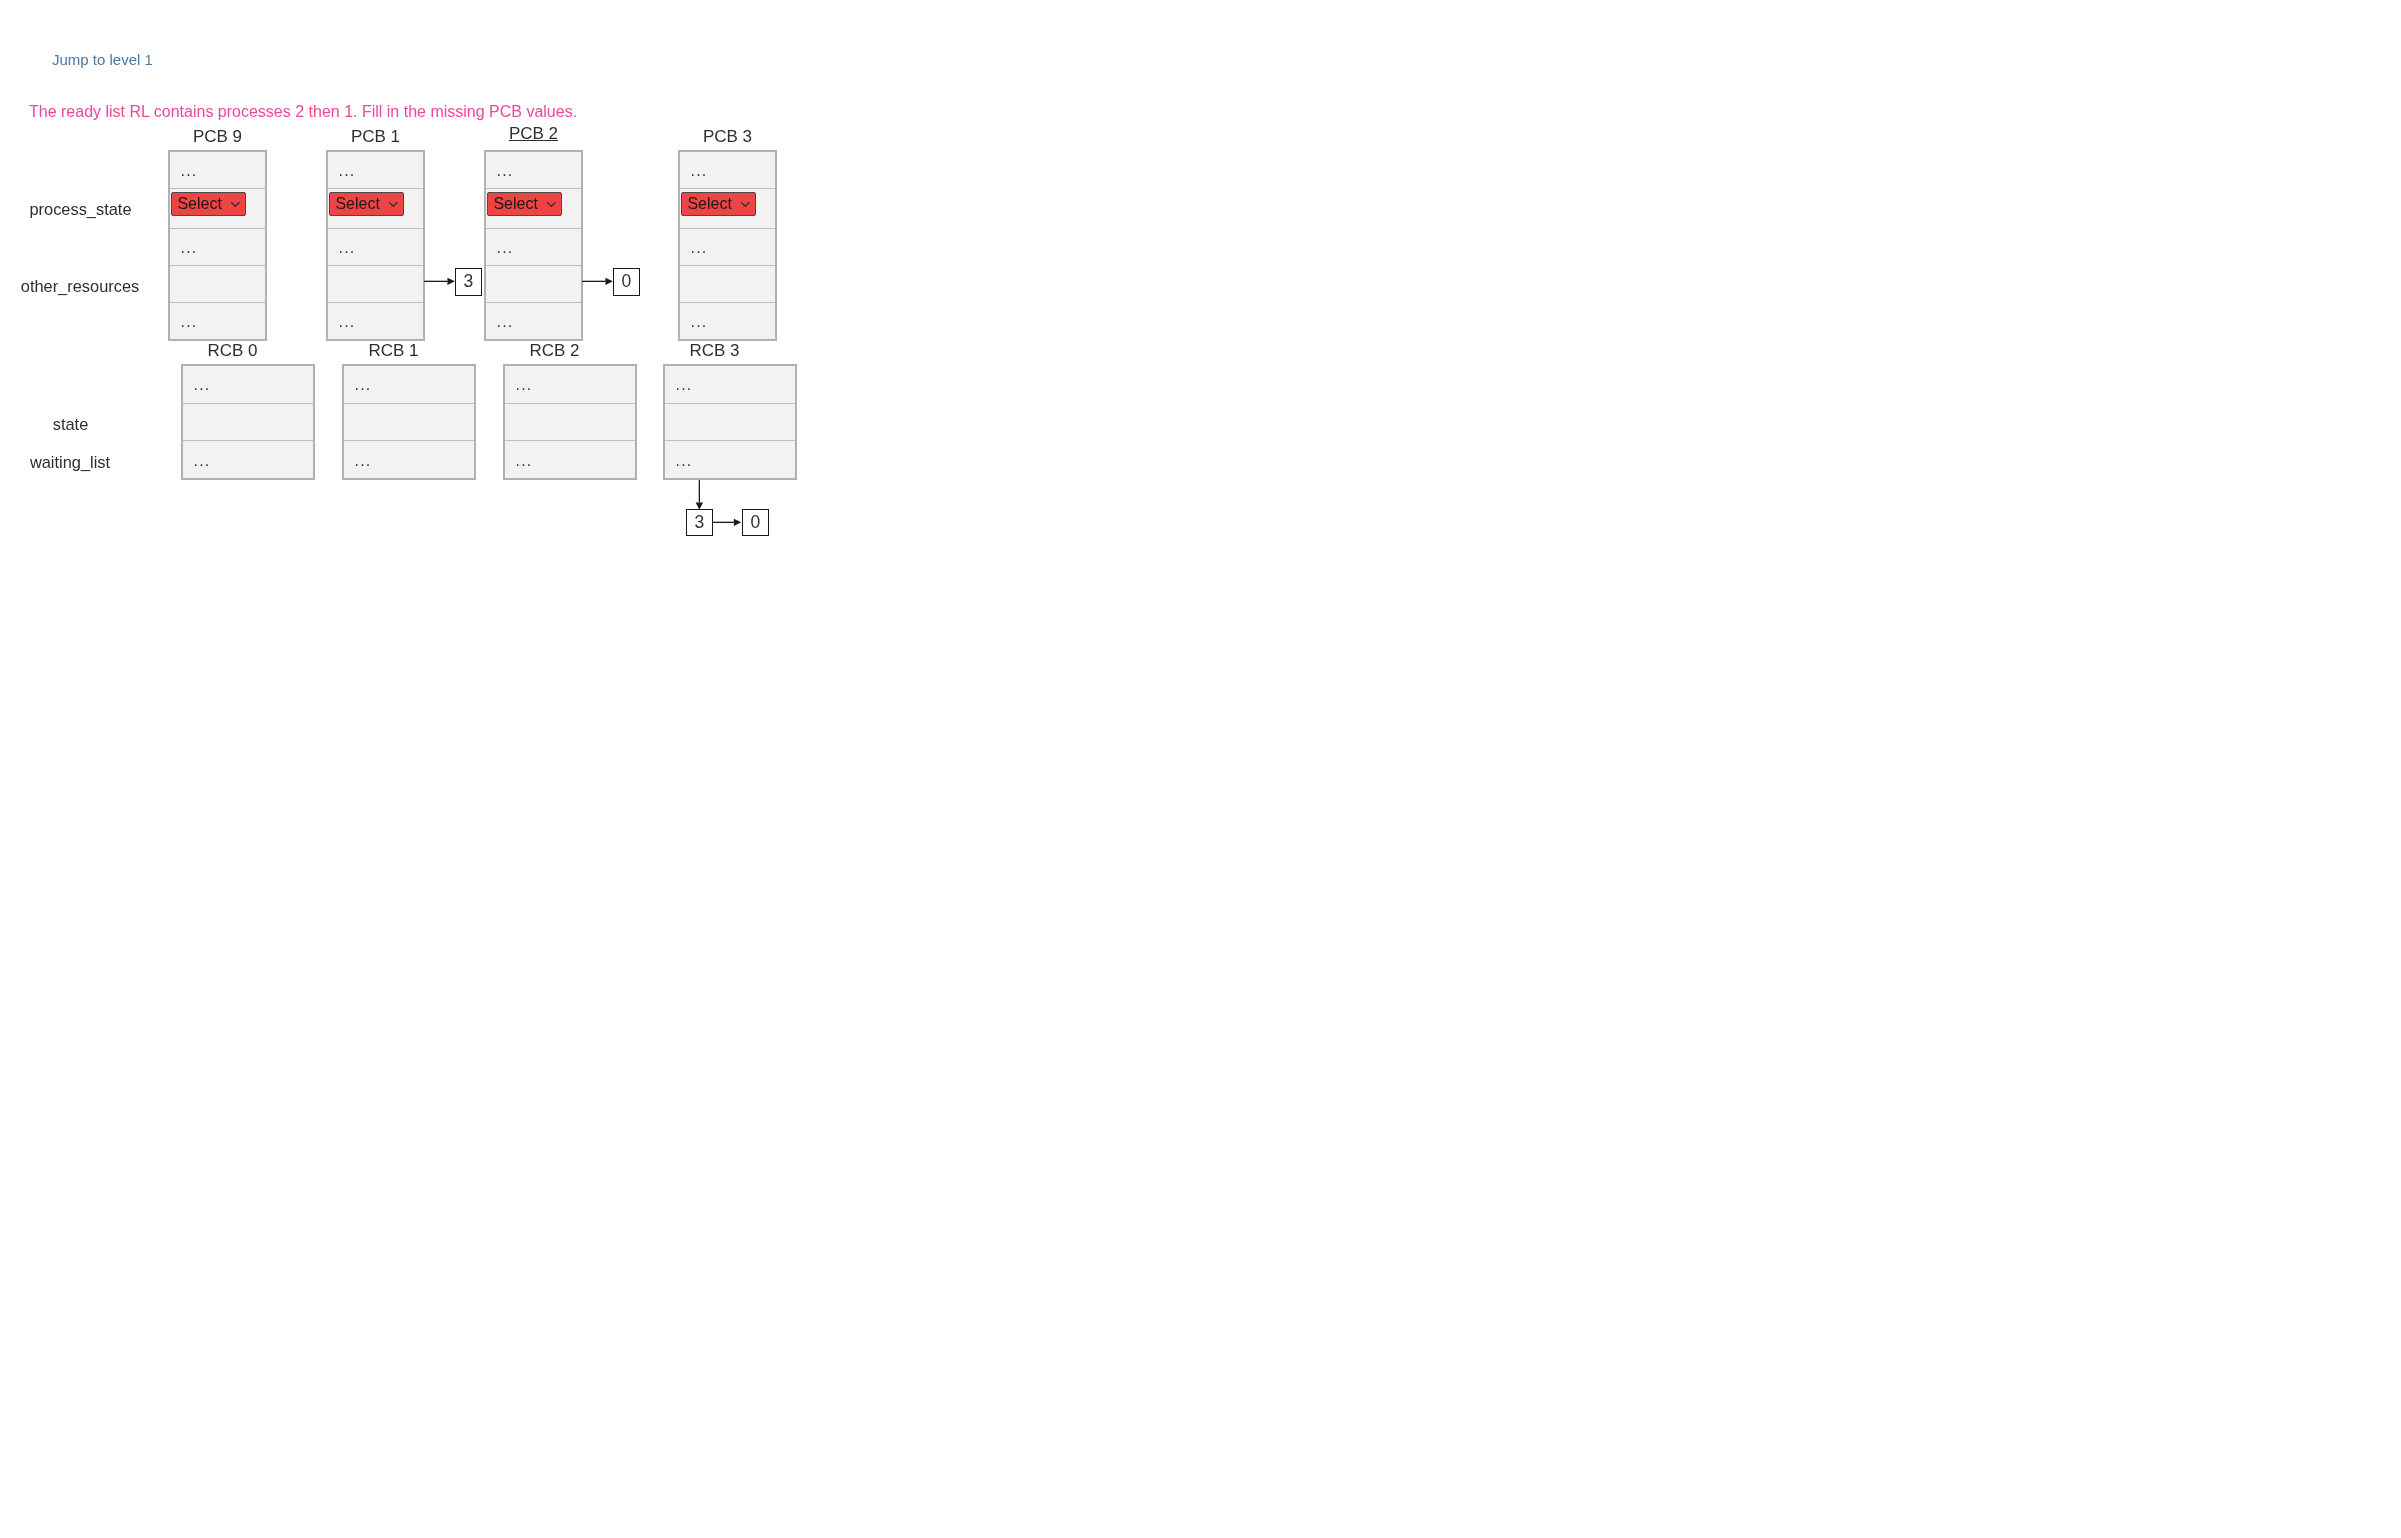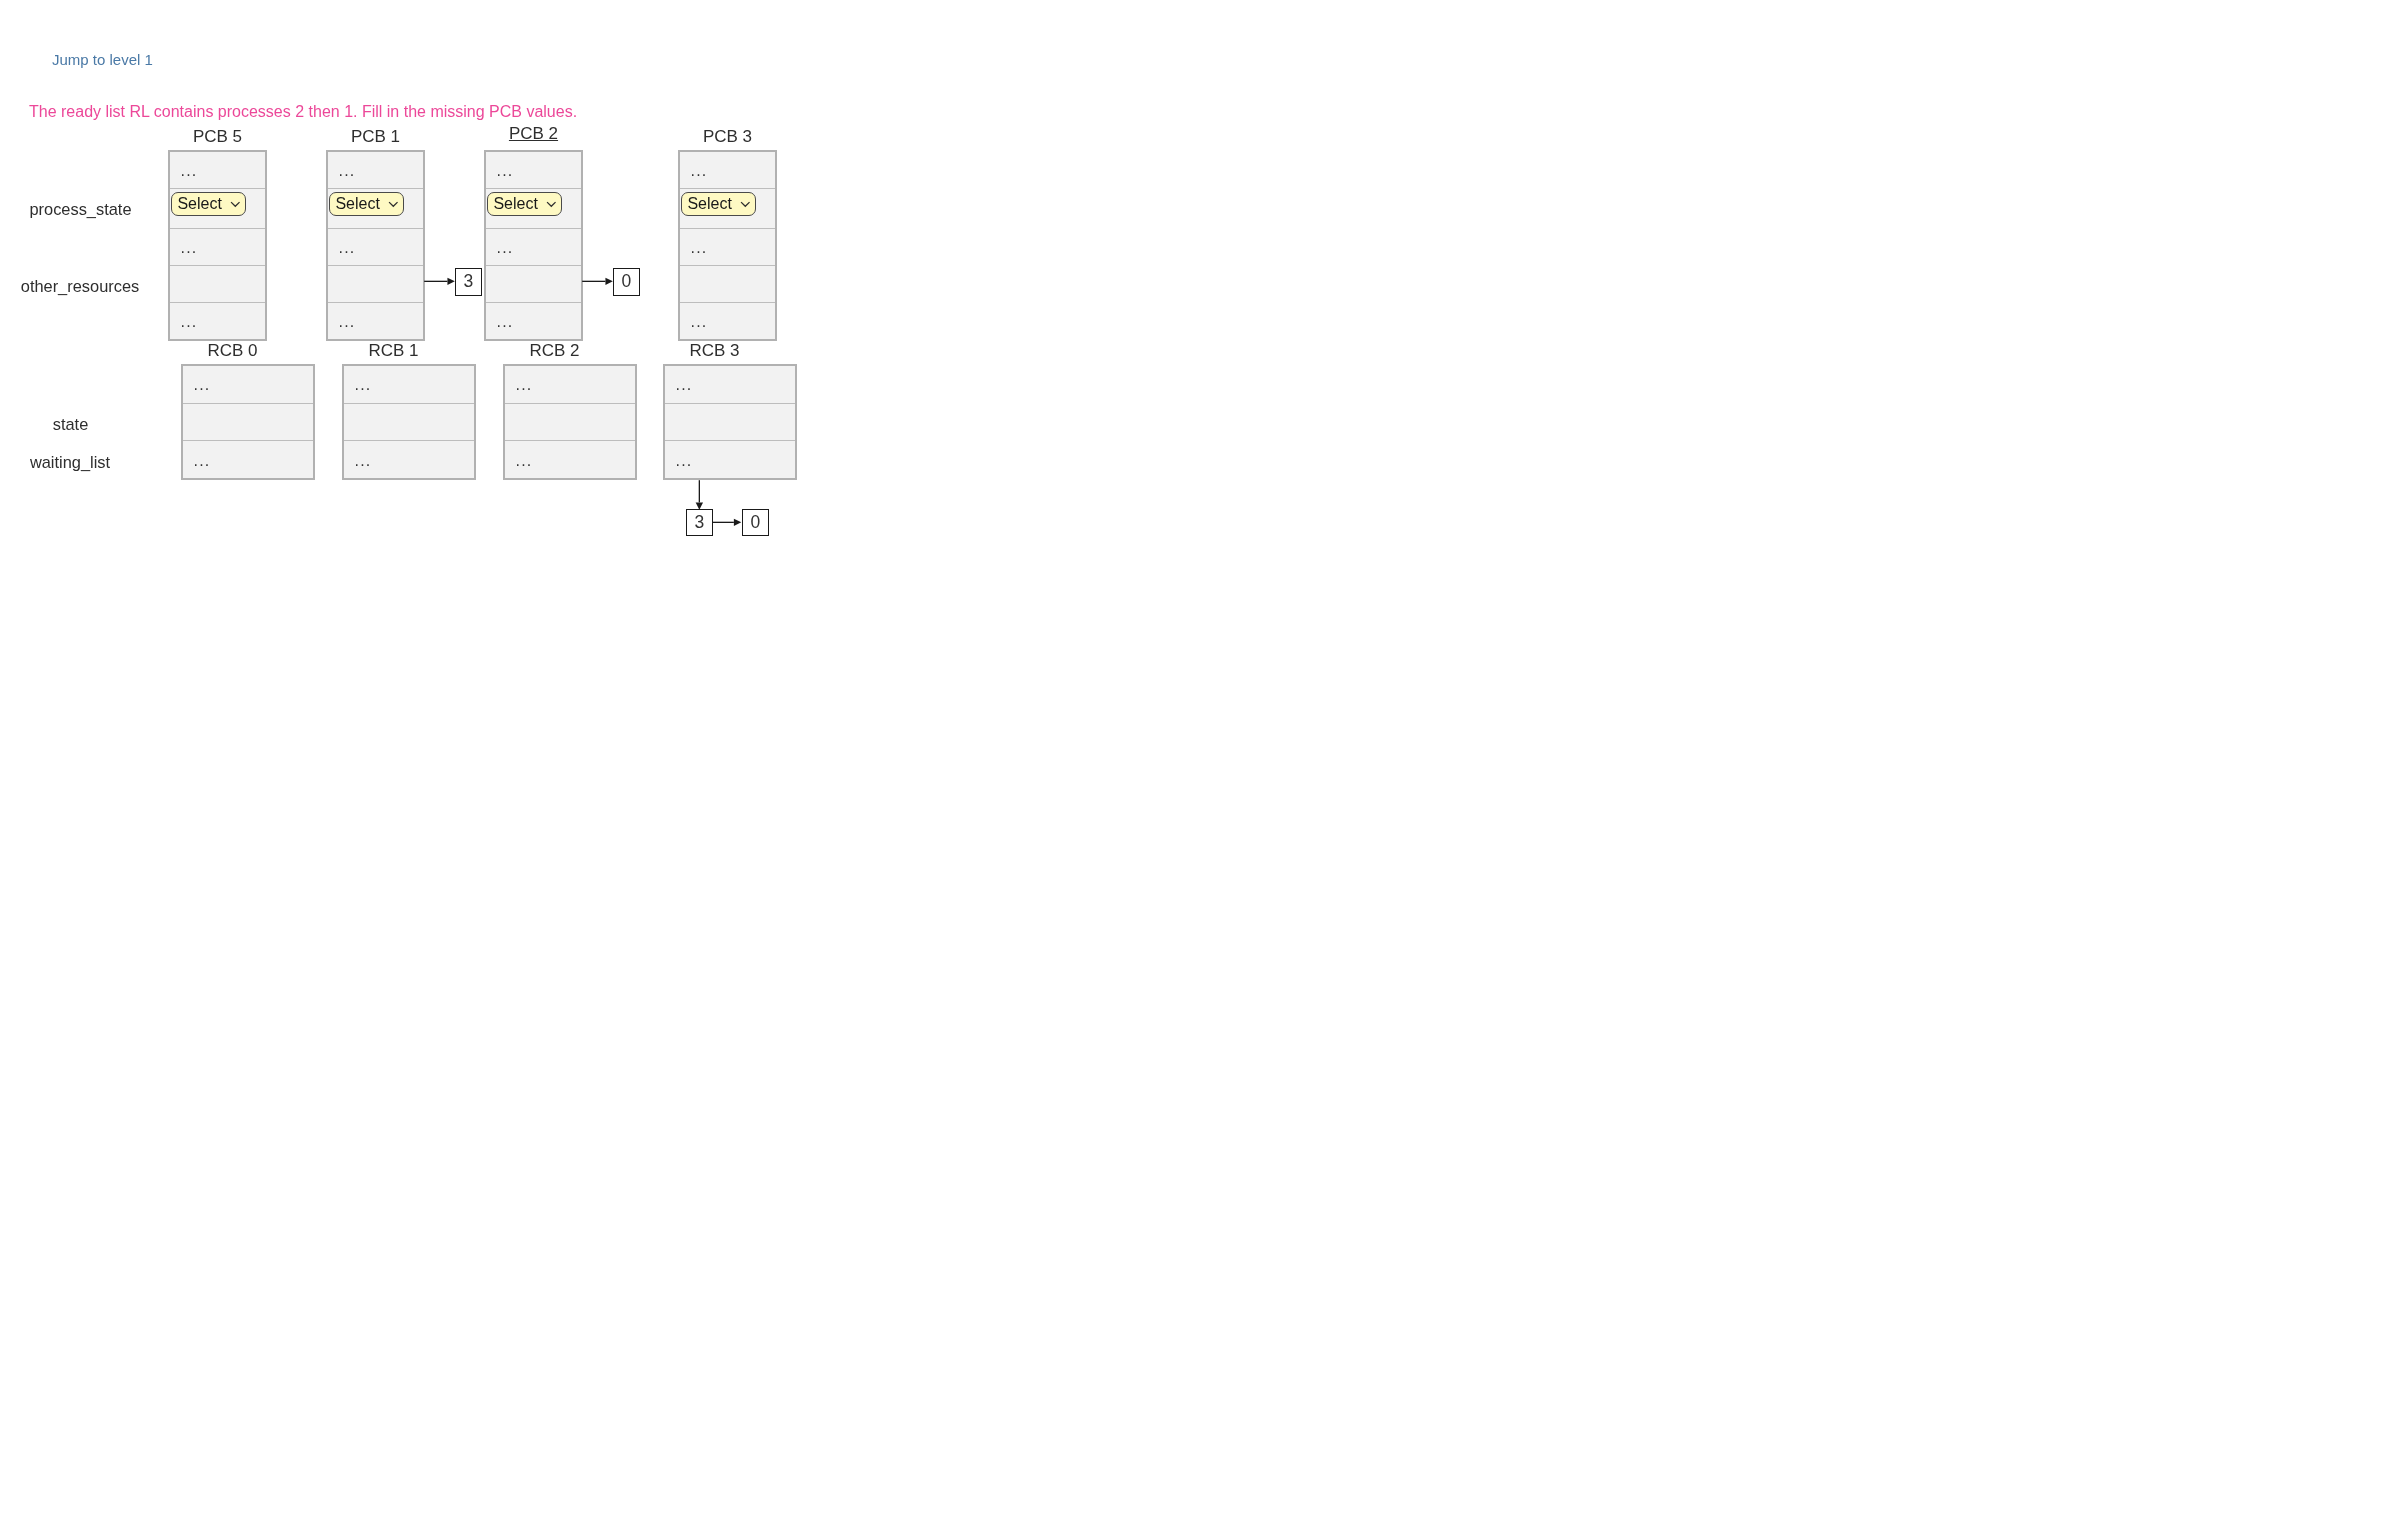--- a/index.html
+++ b/index.html
@@ -22,21 +22,21 @@
   .pcb .bbox{width:99px;height:191px;}
   .rcb .bbox{width:134px;height:116px;}
   .cell{flex:1;display:flex;align-items:center;padding-left:10.6px;min-height:0;}
   .bt{border-top:1.1px solid #bdbdbd;}
   .dots{font-size:16px;letter-spacing:1.1px;color:#333333;transform:translateY(1.1px);}
 
   .sel-cell{padding-left:1.1px;align-items:flex-start;padding-top:3.2px;}
   .sel{position:relative;width:75px;height:24px;}
   .sel select{appearance:none;-webkit-appearance:none;-moz-appearance:none;
               box-sizing:border-box;width:100%;height:100%;
-              border:1.1px solid #4a4a4a;border-radius:7px;background:#fef9c3;
+              border:1.1px solid #4a4a4a;border-radius:2px;background:#ef4444;
               font-family:"Liberation Sans","DejaVu Sans",sans-serif;
               font-size:16px;color:#191919;padding:0 18px 1.1px 5.3px;cursor:pointer;}
   .chev{position:absolute;right:5.8px;top:9px;pointer-events:none;}
 
   .ptr{position:absolute;box-sizing:border-box;background:#ffffff;border:1.1px solid #1a1a1a;
        display:flex;align-items:center;justify-content:center;
        font-size:17.5px;color:#333333;}
   .ptr.sm{width:26.5px;height:27.6px;}
   .ptr.bm{width:26.5px;height:26.5px;}
 
@@ -49,21 +49,21 @@
 
 <div class="canvas">
 
   <a class="jump-link">Jump to level 1</a>
   <div class="instruction">The ready list RL contains processes 2 then 1. Fill in the missing PCB values.</div>
 
   <div class="fld-label" style="width:161px;top:155px">process_state</div>
   <div class="fld-label" style="width:160px;top:232px">other_resources</div>
 
   <div class="block pcb" style="left:168px">
-    <div class="block-title">PCB 5</div>
+    <div class="block-title">PCB 9</div>
     <div class="bbox">
       <div class="cell">
           <span class="dots">...</span>
         </div>
       <div class="cell bt sel-cell">
         <div class="sel">
           <select><option>Select</option></select>
           <svg class="chev" width="10.6" height="6.4" viewBox="0 0 20 12">
               <polyline points="2,2 10,10 18,2" fill="none" stroke="#2e2e2e" stroke-width="2.4"></polyline>
             </svg>

